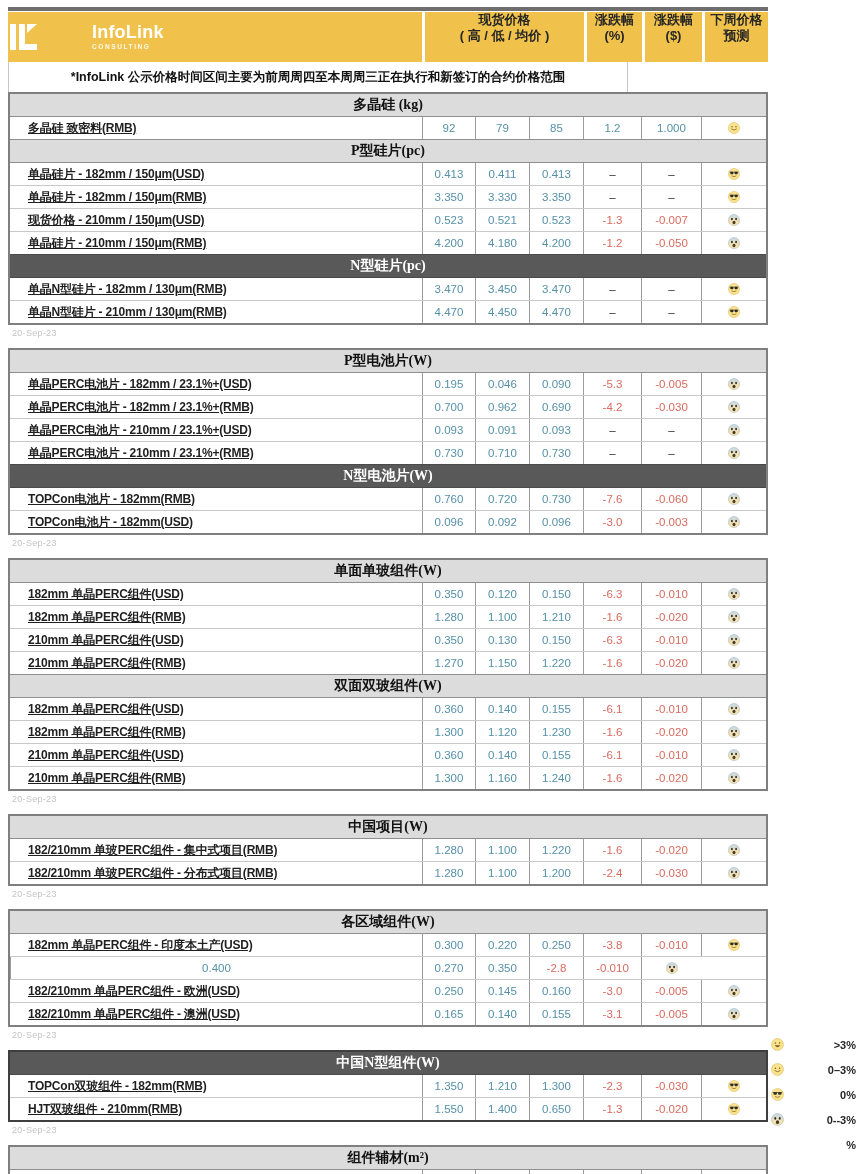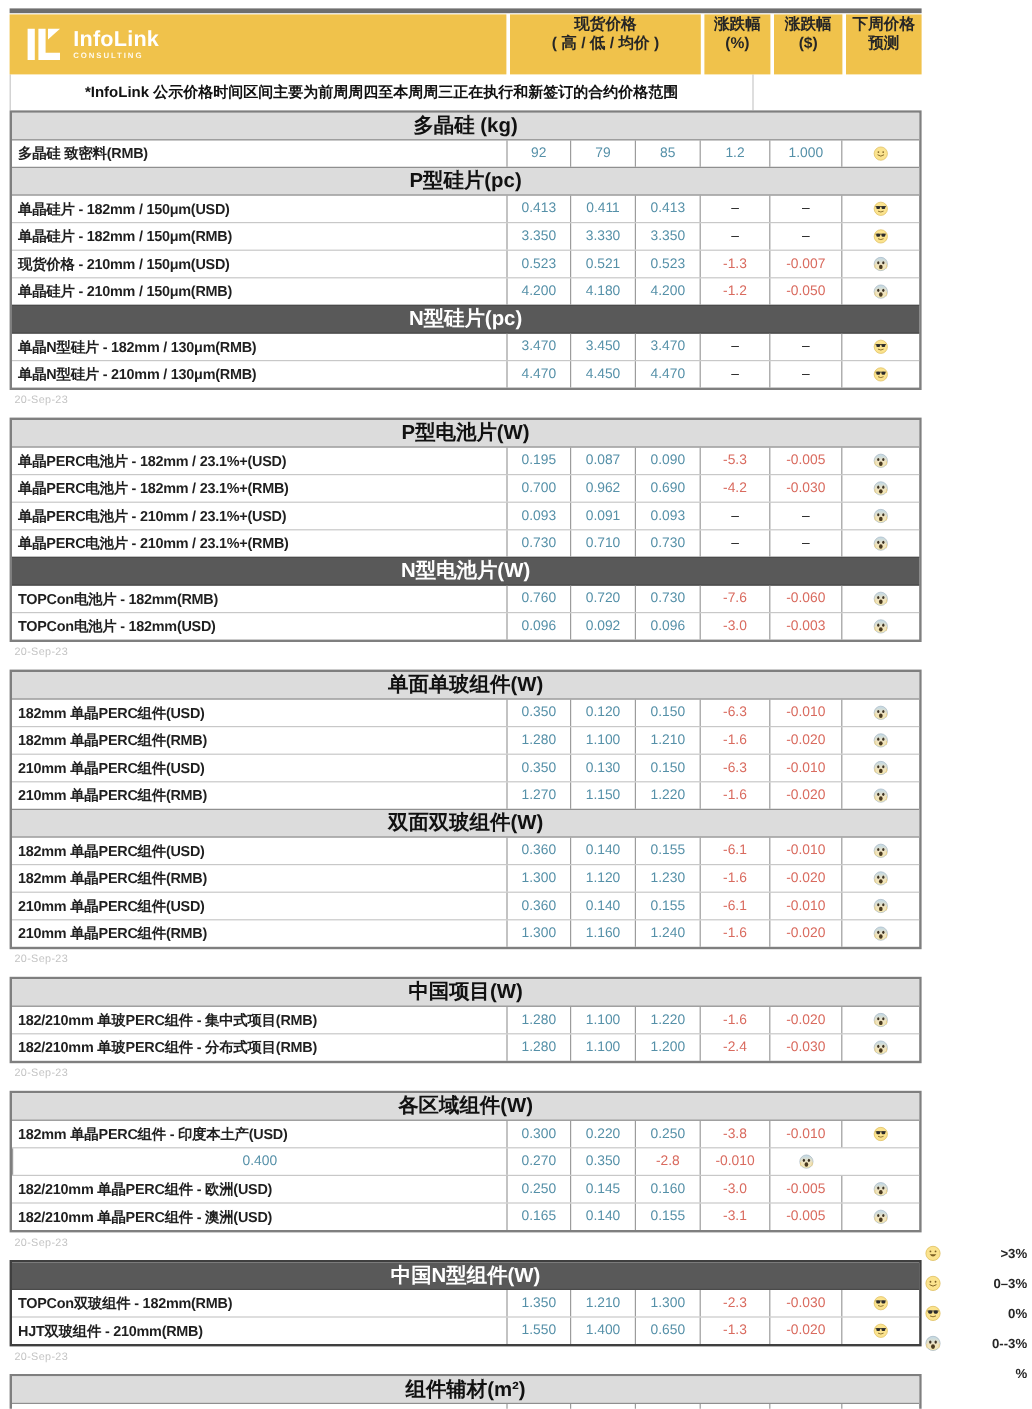--- a/index.html
+++ b/index.html
@@ -9,52 +9,52 @@
     overflow:hidden;
   }
   .topbar{height:4px;background:#6E6E6E;width:760px;margin:7px 0 1px 8px;}
   
   .band{
     display:grid;grid-template-columns:414px 159px 55px 57px 63px;
     column-gap:3px;width:760px;margin-left:8px;background:#fff;
   }
   .band .ycell{background:#F0C24B;height:50px;display:flex;flex-direction:column;
     align-items:center;justify-content:flex-start;font-weight:bold;font-size:13px;color:#262626;line-height:16px;}
-  .band .logo-cell{flex-direction:row;justify-content:flex-start;padding-left:14px;box-sizing:border-box;}
+  .band .logo-cell{flex-direction:row;justify-content:flex-start;padding-left:1px;box-sizing:border-box;gap:44px;}
   .logo-mark{width:30px;height:30px;margin-right:9px;}
   .logo-txt{display:flex;flex-direction:column;line-height:1;}
   .logo-name{color:#fff;font-size:18px;font-weight:bold;letter-spacing:.2px;}
   .logo-sub{color:rgba(255,255,255,.9);font-size:6.5px;letter-spacing:1.6px;margin-top:3px;font-weight:bold;}
   
   .note{
     width:620px;margin-left:8px;box-sizing:border-box;height:30px;line-height:30px;
     text-align:center;font-weight:bold;font-size:12.5px;color:#111;
     border-left:1px solid #C9C9C9;border-right:1px solid #C9C9C9;background:#fff;
   }
   
   .block{width:760px;margin-left:8px;border:2px solid #7F7F7F;box-sizing:border-box;background:#fff;}
   .block-dark{border-color:#3F3F3F;}
   .sec-header{
     height:22px;line-height:22px;text-align:center;background:#DCDCDC;
-    font-weight:bold;font-size:17px;color:#111;
-    border-top:1px solid #8F8F8F;border-bottom:1px solid #8F8F8F;
+    font-weight:bold;font-size:14px;color:#111;
+    border-top:1px solid #8F8F8F;border-bottom:1px solid #8F8F8F;font-family:Liberation Serif, serif;
   }
   .block > :first-child{border-top:none;}
   .sec-dark{background:#595959;color:#fff;border-color:#4a4a4a;}
   .row{
     display:grid;grid-template-columns:412px 53px 54px 54px 58px 60px 65px;
     height:22px;
   }
   .row + .row{border-top:1px solid #C8C8C8;}
   .cell{
     border-left:1px solid #9C9C9C;display:flex;align-items:center;justify-content:center;
     font-size:11.5px;color:#1f1f1f;overflow:hidden;
   }
-  .cell.name{border-left:none;justify-content:flex-start;padding-left:5px;
-    font-size:12px;font-weight:bold;letter-spacing:-0.2px;white-space:nowrap;}
+  .cell.name{border-left:none;justify-content:flex-start;padding-left:18px;
+    font-size:12px;font-weight:bold;letter-spacing:-0.2px;white-space:nowrap;text-decoration:underline;}
   .num.neg{color:#D96A5E;}
   .num.pos{color:#5590A8;}
   .date{font-size:9px;color:#C4C4C4;margin:3px 0 9px 12px;height:11px;letter-spacing:.3px;}
   
   .legend{position:absolute;left:770px;top:1032px;width:86px;}
   .lg-row{display:flex;align-items:center;justify-content:space-between;height:25px;}
   .lg-label{font-size:11px;font-weight:bold;color:#262626;margin-left:auto;}
   .emoji{width:15px;height:15px;display:block;}
   .cell .emoji{width:14px;height:14px;}
   .hidden-defs{position:absolute;width:0;height:0;overflow:hidden;}
@@ -228,21 +228,21 @@
           </svg>
         </div>
       </div>
     </div>
     <div class="date">20-Sep-23</div>
     <div class="block">
       <div class="sec-header">P型电池片(W)</div>
       <div class="row">
         <div class="cell name">单晶PERC电池片 - 182mm / 23.1%+(USD)</div>
         <div class="cell num pos">0.195</div>
-        <div class="cell num pos">0.087</div>
+        <div class="cell num pos">0.046</div>
         <div class="cell num pos">0.090</div>
         <div class="cell num neg">-5.3</div>
         <div class="cell num neg">-0.005</div>
         <div class="cell">
           <svg class="emoji" viewBox="0 0 24 24">
             <use href="#emoji-scream" xlink:href="#emoji-scream"></use>
           </svg>
         </div>
       </div>
       <div class="row">

